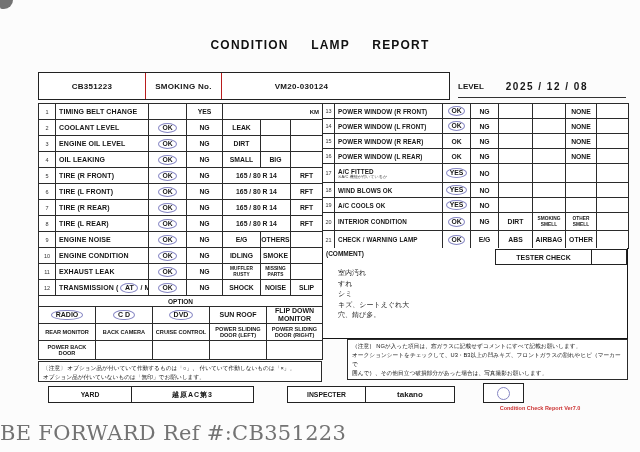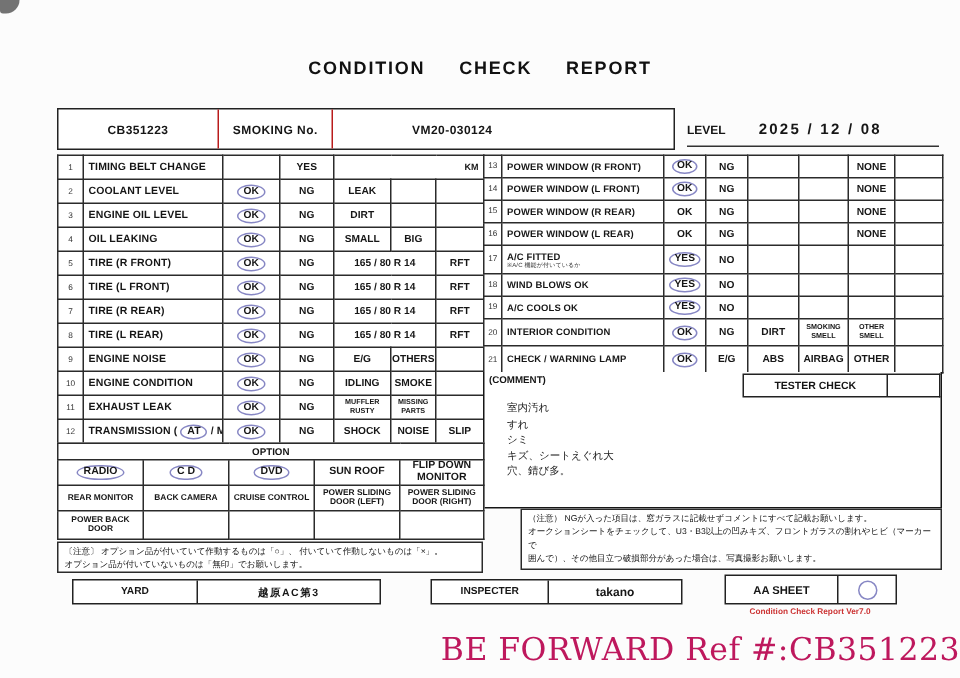--- a/index.html
+++ b/index.html
@@ -69,31 +69,31 @@
   .yard-box { left:48px; top:386px; height:17px; }
   .yard-l { width:82px; } .yard-v { width:122px; font-size:7px; letter-spacing:1px; }
   .insp-box { left:287px; top:386px; height:17px; }
   .insp-l { width:77px; } .insp-v { width:89px; font-size:8px; }
   .aa-box { left:483px; top:383px; height:20px; }
   .aa-l { width:74px; font-size:7.5px; } .aa-c { width:39px; }
   .ring { width:13px; height:13px; border:1.6px solid var(--accent,#8787c4); border-radius:50%; }
   .version { position:absolute; left:483px; top:405px; width:114px; text-align:center;
              font-size:5.5px; font-weight:bold; }
 
-  .caption { position:absolute; left:0; top:421px; width:100%; text-align:right;
-             font-family:"DejaVu Serif", serif; font-size:21px; color:#be185d;
+  .caption { position:absolute; left:0; top:421px; width:100%; text-align:left;
+             font-family:"DejaVu Serif", serif; font-size:21px; color:#737373;
              letter-spacing:.3px; }
 </style>
 </head>
 <body>
 
 <div class="page">
   <div class="artifact"></div>
 
-  <div class="title">CONDITION CHECK REPORT</div>
+  <div class="title">CONDITION LAMP REPORT</div>
 
   <div class="hdr-box">
     <div class="hdr-cell w-bfv">CB351223</div>
     <div class="hdr-cell w-ch">SMOKING No.</div>
     <div class="hdr-cell w-chv">VM20-030124</div>
   </div>
   <div class="date-wrap">
     <span class="date-label">LEVEL</span>
     <span class="date-value">2025 /  12  / 08</span>
   </div>
@@ -381,21 +381,20 @@
 
   <div class="fbox yard-box">
     <div class="fcell yard-l">YARD</div>
     <div class="fcell yard-v">越原AC第3</div>
   </div>
   <div class="fbox insp-box">
     <div class="fcell insp-l">INSPECTER</div>
     <div class="fcell insp-v">takano</div>
   </div>
   <div class="fbox aa-box">
-    <div class="fcell aa-l">AA SHEET</div>
     <div class="fcell aa-c">
       <span class="ring"></span>
     </div>
   </div>
   <div class="version" style="color: rgb(204, 51, 51);">Condition Check Report Ver7.0</div>
 
   <div class="caption">BE FORWARD Ref #:CB351223</div>
 </div>
 
 </body></html>

